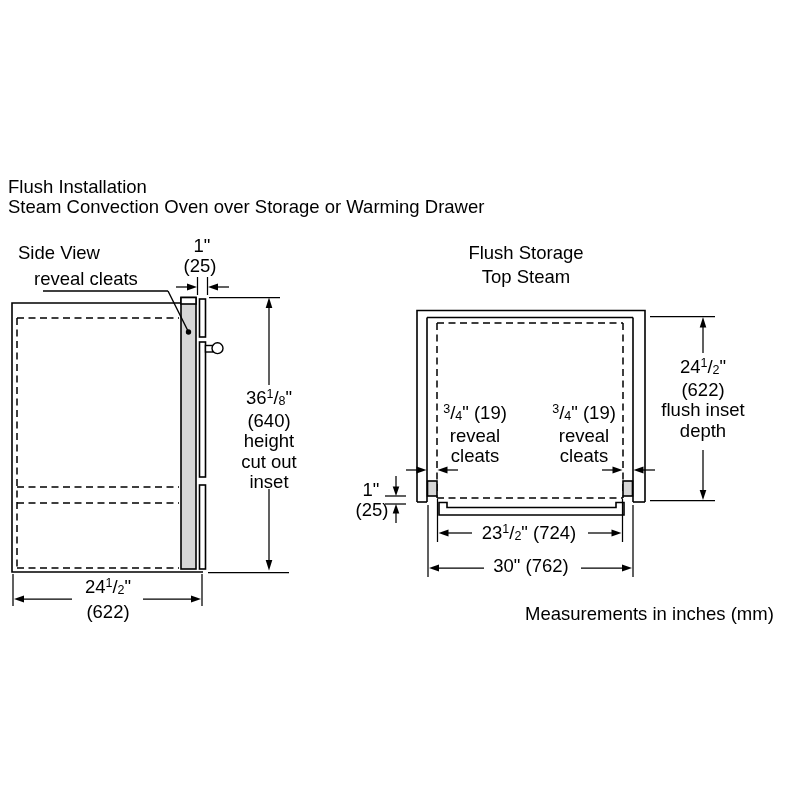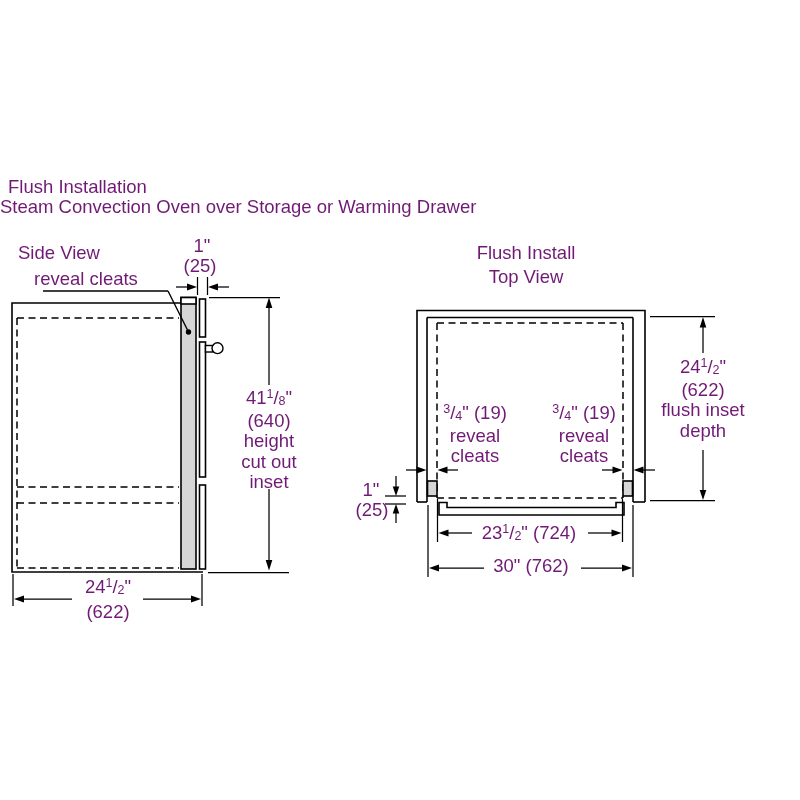--- a/index.html
+++ b/index.html
@@ -1,21 +1,21 @@
 <!DOCTYPE html>
 <html><head>
 <meta charset="utf-8">
 <style>
   html,body{margin:0;padding:0;background:#fff;}
   .canvas{
     position:relative;width:800px;height:800px;background:#fff;overflow:hidden;
     font-family:"Liberation Sans", sans-serif;color:#000;
   }
   .canvas svg{position:absolute;left:0;top:0;}
-  .lbl{position:absolute;font-size:18.5px;line-height:20px;white-space:nowrap;color:#701a75;}
+  .lbl{position:absolute;font-size:18.5px;line-height:20px;white-space:nowrap;color:#000000;}
   .center{transform:translateX(-50%);text-align:center;}
   .ln{line-height:20.5px;}
   .fr-num{font-size:12.5px;position:relative;top:-6px;}
   .fr-den{font-size:12.5px;position:relative;top:0.5px;}
 </style>
 </head>
 <body>
 
 <div class="canvas">
 
@@ -144,41 +144,41 @@
         <path d="M633,505 V577"></path>
         <path d="M438.5,568 H484"></path>
         <path d="M581,568 H622.5"></path>
         <polygon points="429,568 439,564.6 439,571.4" fill="#000" stroke="none"></polygon>
         <polygon points="632,568 622,564.6 622,571.4" fill="#000" stroke="none"></polygon>
       </g>
     </g>
   </svg>
 
   <div class="lbl" style="left:8px;top:177px">Flush Installation</div>
-  <div class="lbl" style="left:0;top:197px">Steam Convection Oven over Storage or Warming Drawer</div>
+  <div class="lbl" style="left:8px;top:197px">Steam Convection Oven over Storage or Warming Drawer</div>
 
   <div class="lbl" style="left:18px;top:243px">Side View</div>
   <div class="lbl" style="left:34px;top:269px">reveal cleats</div>
 
   <div class="lbl center" style="left:202px;top:236px">1"</div>
   <div class="lbl center" style="left:200px;top:256px">(25)</div>
 
   <div class="lbl center" style="left:269px;top:388px">
-    <div class="ln"><span>41</span><span class="fr-num">1</span><span>/</span><span class="fr-den">8</span><span>"</span></div>
+    <div class="ln"><span>36</span><span class="fr-num">1</span><span>/</span><span class="fr-den">8</span><span>"</span></div>
     <div class="ln">(640)</div>
     <div class="ln">height</div>
     <div class="ln">cut out</div>
     <div class="ln">inset</div>
   </div>
 
   <div class="lbl center" style="left:108px;top:577px"><span>24</span><span class="fr-num">1</span><span>/</span><span class="fr-den">2</span><span>"</span></div>
   <div class="lbl center" style="left:108px;top:602px">(622)</div>
 
-  <div class="lbl center" style="left:526px;top:243px">Flush Install</div>
-  <div class="lbl center" style="left:526px;top:267px">Top View</div>
+  <div class="lbl center" style="left:526px;top:243px">Flush Storage</div>
+  <div class="lbl center" style="left:526px;top:267px">Top Steam</div>
 
   <div class="lbl center" style="left:475px;top:403px">
     <div class="ln"><span></span><span class="fr-num">3</span><span>/</span><span class="fr-den">4</span><span>" (19)</span></div>
     <div class="ln">reveal</div>
     <div class="ln">cleats</div>
   </div>
 
   <div class="lbl center" style="left:584px;top:403px">
     <div class="ln"><span></span><span class="fr-num">3</span><span>/</span><span class="fr-den">4</span><span>" (19)</span></div>
     <div class="ln">reveal</div>
@@ -192,14 +192,15 @@
     <div class="ln">depth</div>
   </div>
 
   <div class="lbl center" style="left:371px;top:480px">1"</div>
   <div class="lbl center" style="left:372px;top:500px">(25)</div>
 
   <div class="lbl center" style="left:529px;top:523px"><span>23</span><span class="fr-num">1</span><span>/</span><span class="fr-den">2</span><span>" (724)</span></div>
 
   <div class="lbl center" style="left:531px;top:556px">30" (762)</div>
 
+  <div class="lbl" style="left:525px;top:604px">Measurements in inches (mm)</div>
 
 </div>
 
 </body></html>

